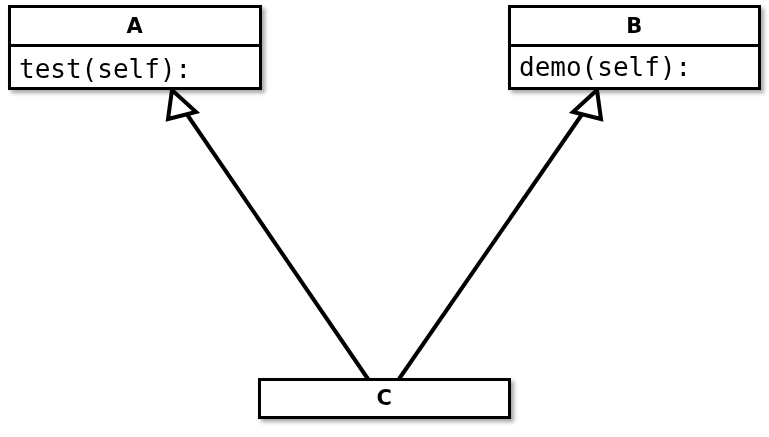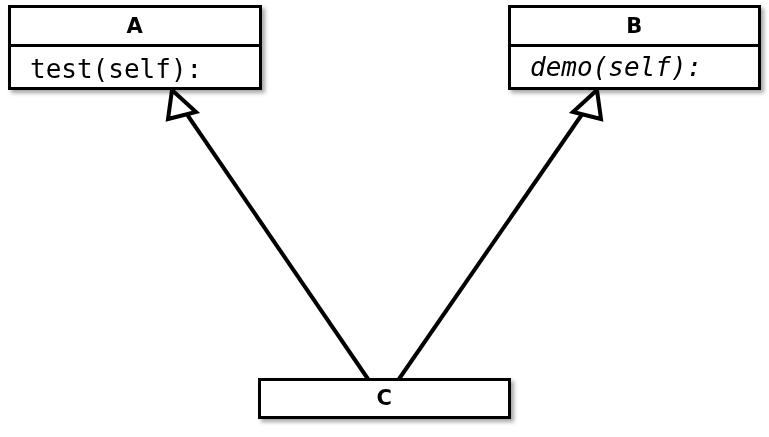--- a/index.html
+++ b/index.html
@@ -44,21 +44,21 @@
     width: 100%;
   }
   .class-members {
     box-sizing: border-box;
     display: flex;
     align-items: center;
     justify-content: flex-start;
     font-family: "DejaVu Sans Mono", monospace;
     font-size: 26px;
     color: #000000;
-    padding-left: 19px;
+    padding-left: 8px;
     line-height: 1;
     white-space: pre;
     overflow: hidden;
   }
   
   #class-a {
     left: 8px;
     top: 5px;
     width: 254px;
     height: 85px;
@@ -66,21 +66,21 @@
   #class-a .class-name { height: 36px; }
   #class-a .class-members { height: 43px; }
   
   #class-b {
     left: 508px;
     top: 5px;
     width: 253px;
     height: 85px;
   }
   #class-b .class-name { height: 36px; }
-  #class-b .class-members { height: 40px; font-style: italic; }
+  #class-b .class-members { height: 40px; }
   
   #class-c {
     left: 258px;
     top: 378px;
     width: 253px;
     height: 41px;
   }
   #class-c .class-name { height: 35px; }
 
   #edges {

